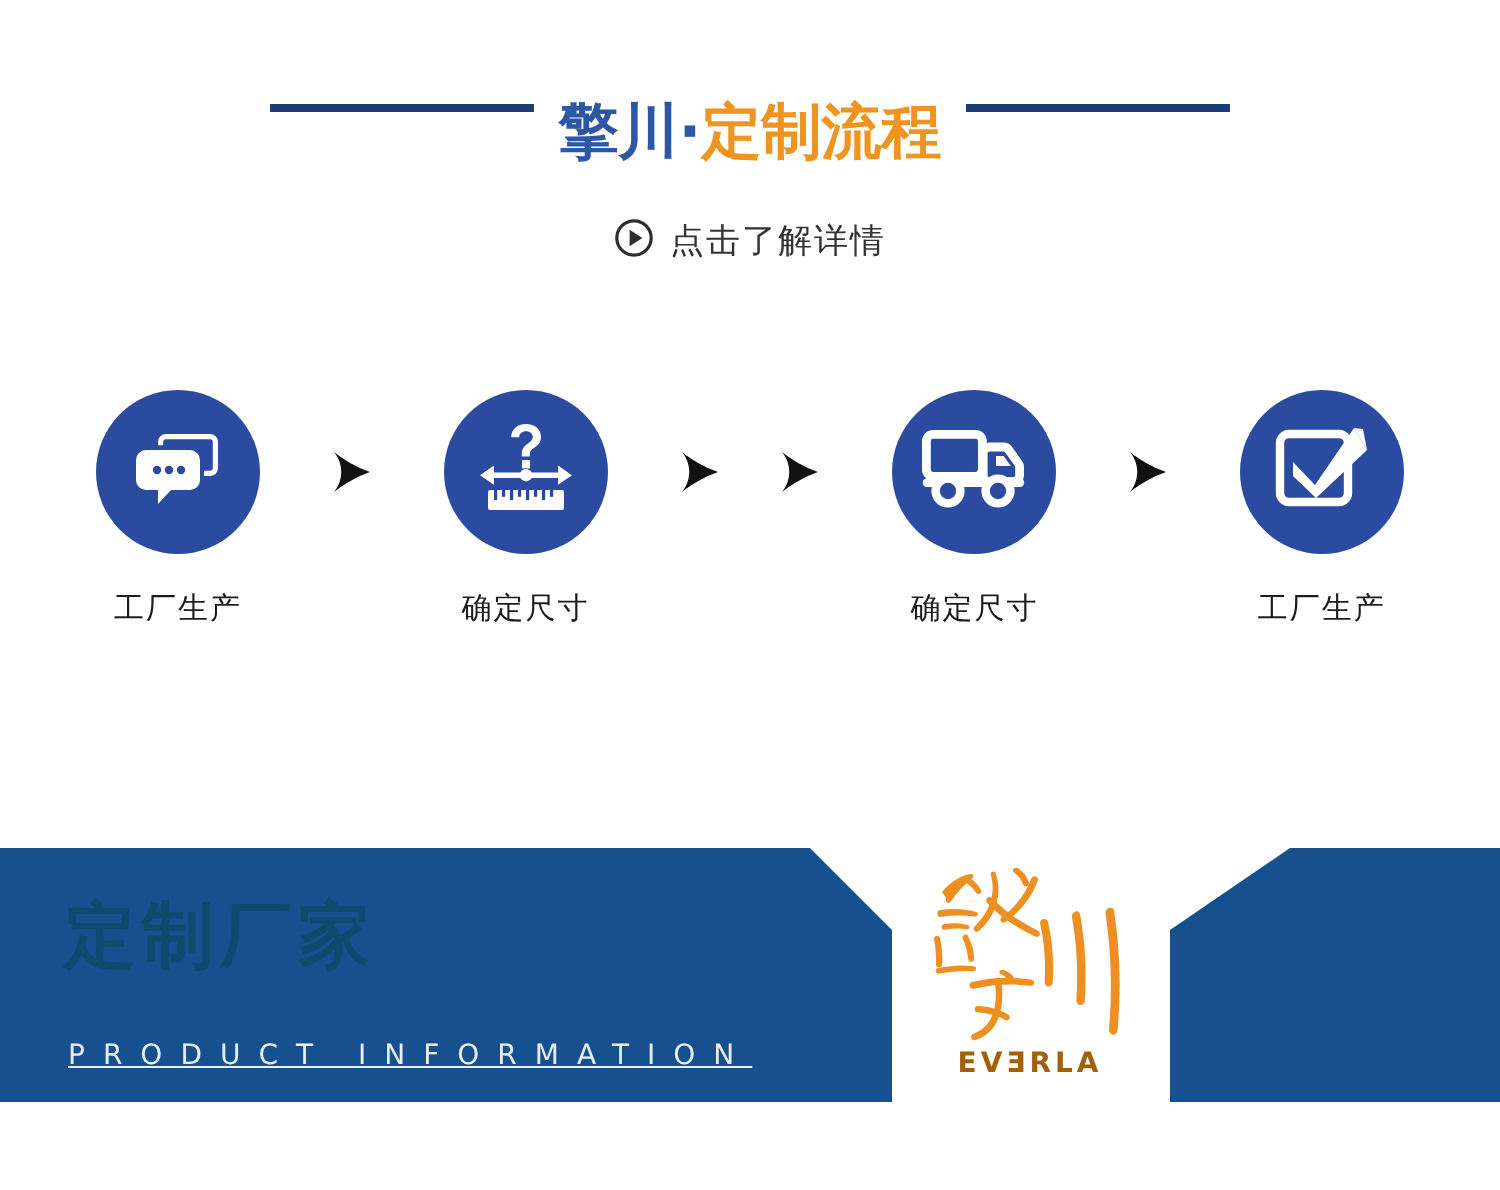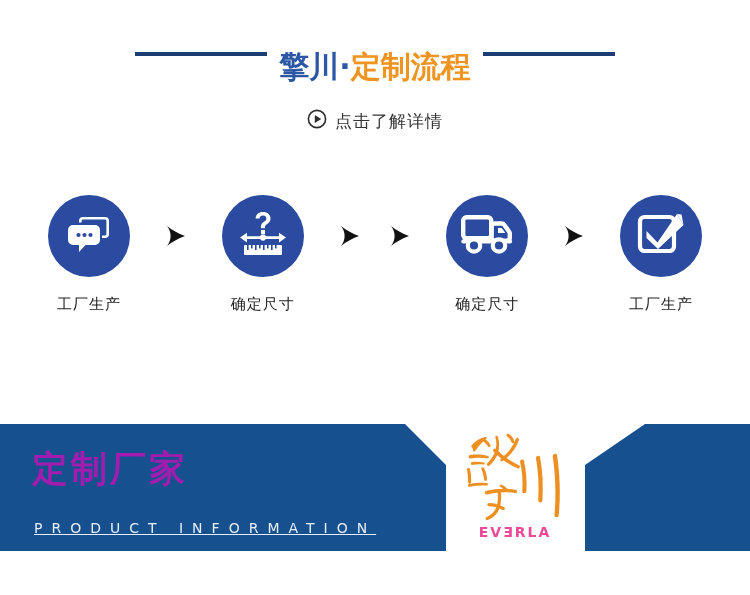--- a/index.html
+++ b/index.html
@@ -133,21 +133,21 @@
     height: 127px;
     background: #16508f;
     clip-path: polygon(60px 0, 165px 0, 165px 127px, 0 127px, 0 41px);
   }
   #banner-title {
     position: absolute;
     left: 32px;
     top: 27px;
     font-size: 36px;
     font-weight: bold;
-    color: #a21caf;
+    color: #0c4a6e;
     letter-spacing: 3px;
     line-height: 1;
   }
   #banner-subtitle {
     position: absolute;
     left: 34px;
     top: 97px;
     font-size: 14px;
     color: #e8eef6;
     letter-spacing: 9px;
@@ -167,21 +167,21 @@
   #logo-mark { position: absolute; left: 0; top: 0; }
   #logo-wordmark {
     position: absolute;
     left: 9px;
     top: 96px;
     width: 88px;
     text-align: center;
     font-size: 14px;
     font-weight: bold;
     letter-spacing: 2px;
-    color: #ec4899;
+    color: #a16207;
     line-height: 1;
   }
 </style>
 </head>
 <body>
 
 <div id="header">
 
   <div id="title-row">
     <div class="rule"></div>

